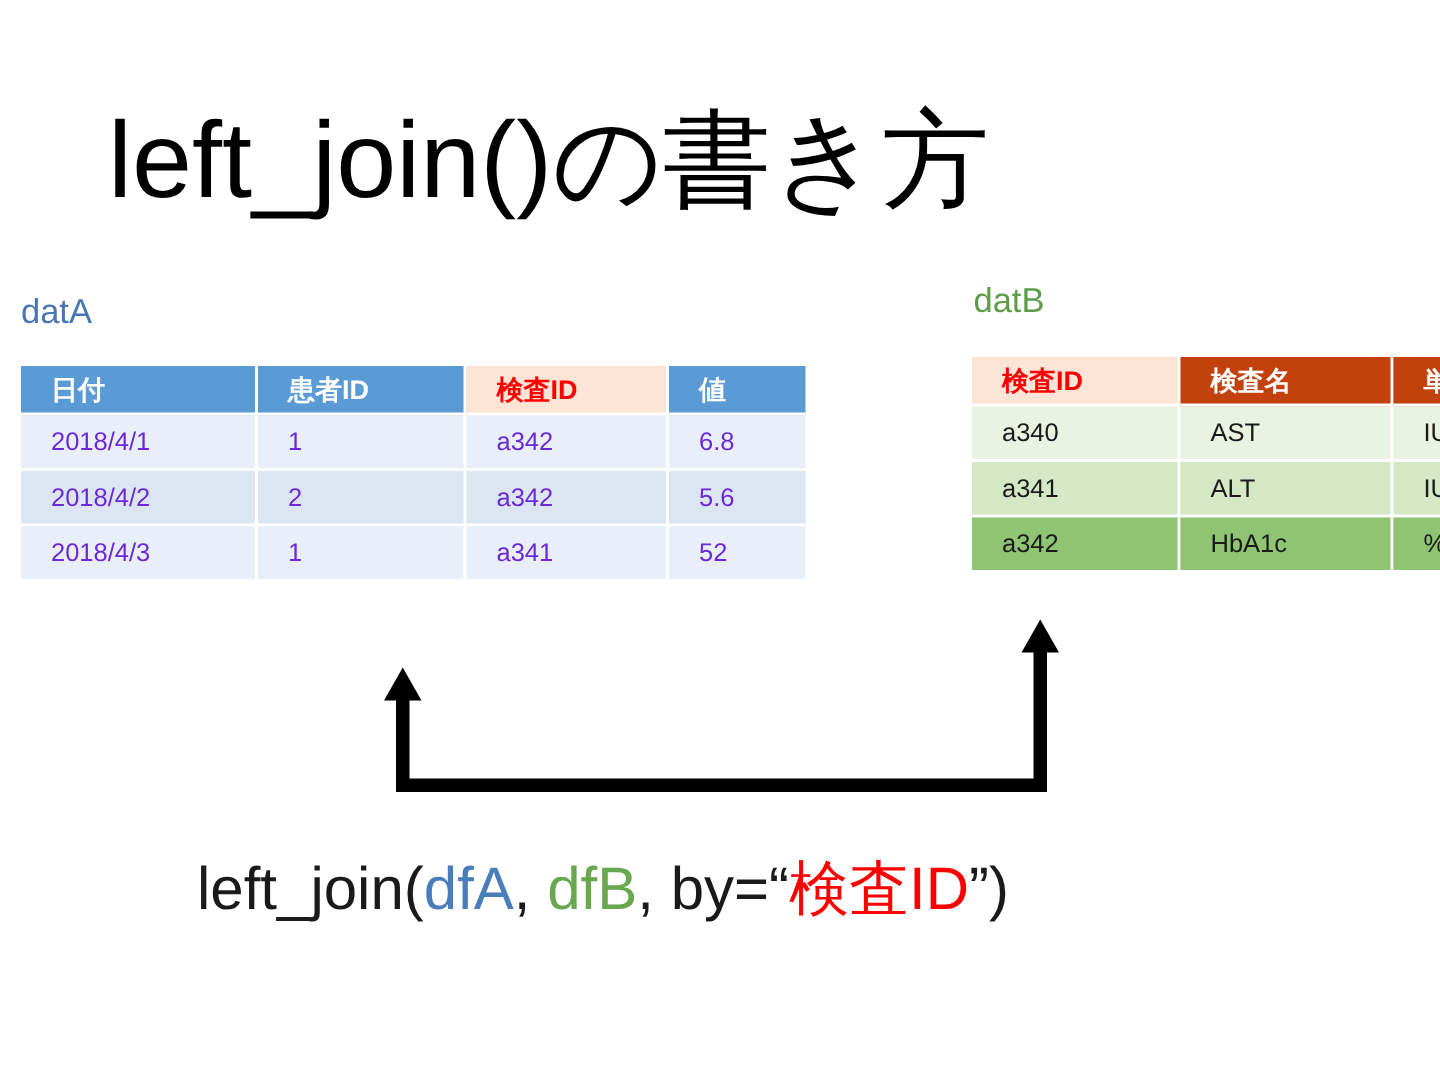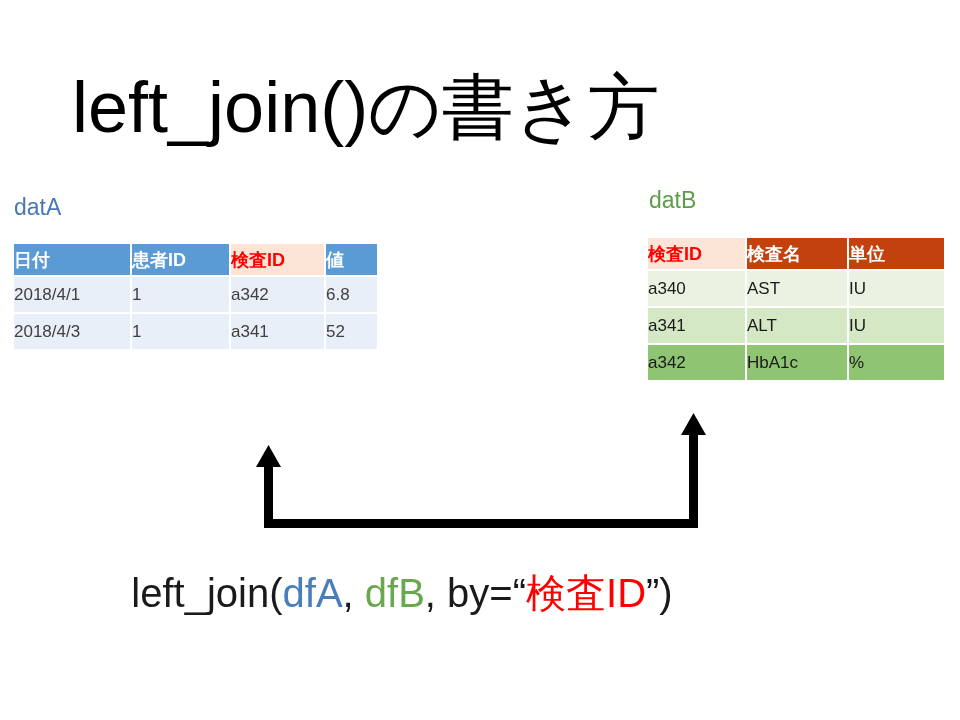--- a/index.html
+++ b/index.html
@@ -51,21 +51,21 @@
   }
 
   
   .tbl {
     position: absolute;
     border-collapse: separate;
     border-spacing: 0;
     table-layout: fixed;
   }
   .tbl td, .tbl th {
-    padding: 0 0;
+    padding: 0 20px;
     font-size: 17px;
     font-weight: normal;
     text-align: left;
     vertical-align: middle;
     white-space: nowrap;
     overflow: hidden;
     border-right: 2px solid #ffffff;
     border-bottom: 2px solid #ffffff;
   }
   .tbl th {
@@ -93,21 +93,21 @@
   #table-data-a th {
     background: #5b9bd5;
     color: #ffffff;
   }
   #table-data-a th.key-col {
     background: #fce4d6;
     color: #ff0000;
   }
   #table-data-a tr.band-lite td { background: #e9eff8; }
   #table-data-a tr.band-dark td { background: #dce6f2; }
-  #table-data-a td { color: #404040; margin-left: 30px; }
+  #table-data-a td { color: #6d28d9; margin-left: 30px; }
 
   
   #table-data-b {
     left: 648px;
     top: 238px;
     width: 292px;
   }
   #table-data-b th {
     background: #c2410c;
     color: #ffffff;
@@ -164,20 +164,26 @@
         <th style="width:51px;">値</th>
       </tr>
     </thead>
     <tbody>
       <tr class="band-lite">
         <td>2018/4/1</td>
         <td>1</td>
         <td>a342</td>
         <td>6.8</td>
       </tr>
+      <tr class="band-dark">
+        <td>2018/4/2</td>
+        <td>2</td>
+        <td>a342</td>
+        <td>5.6</td>
+      </tr>
       <tr class="band-lite">
         <td>2018/4/3</td>
         <td>1</td>
         <td>a341</td>
         <td>52</td>
       </tr>
     </tbody>
   </table>
 
   <div class="tbl-caption cap-b">datB</div>

